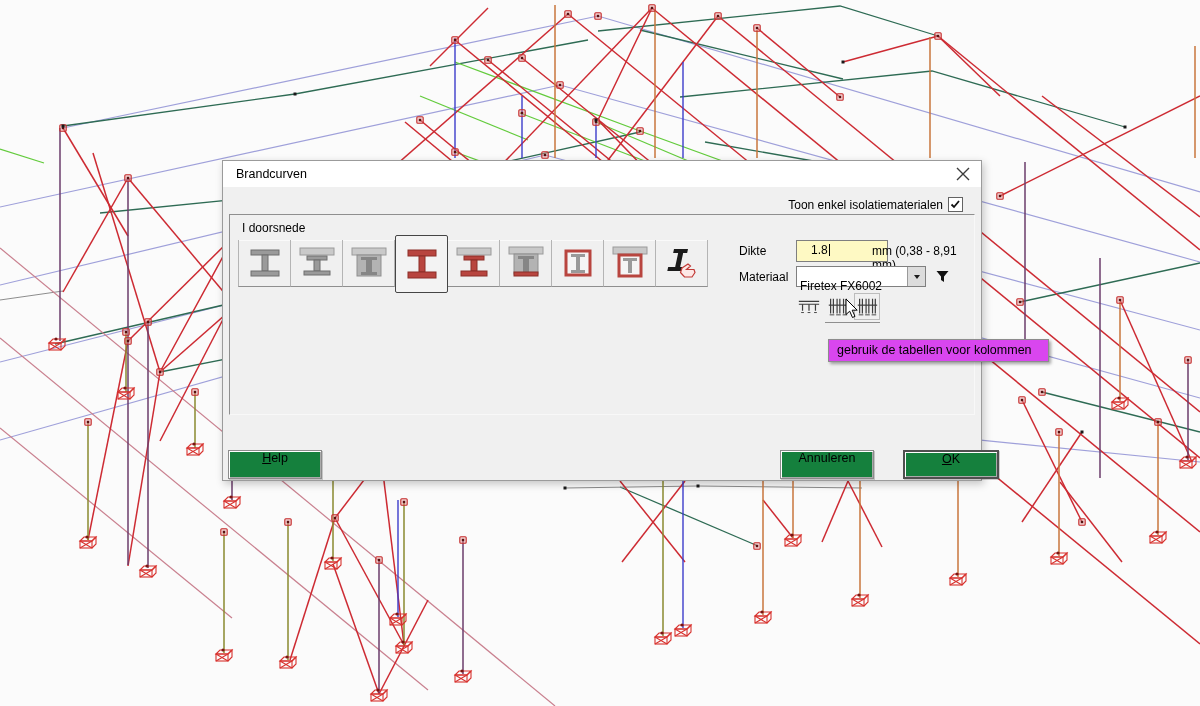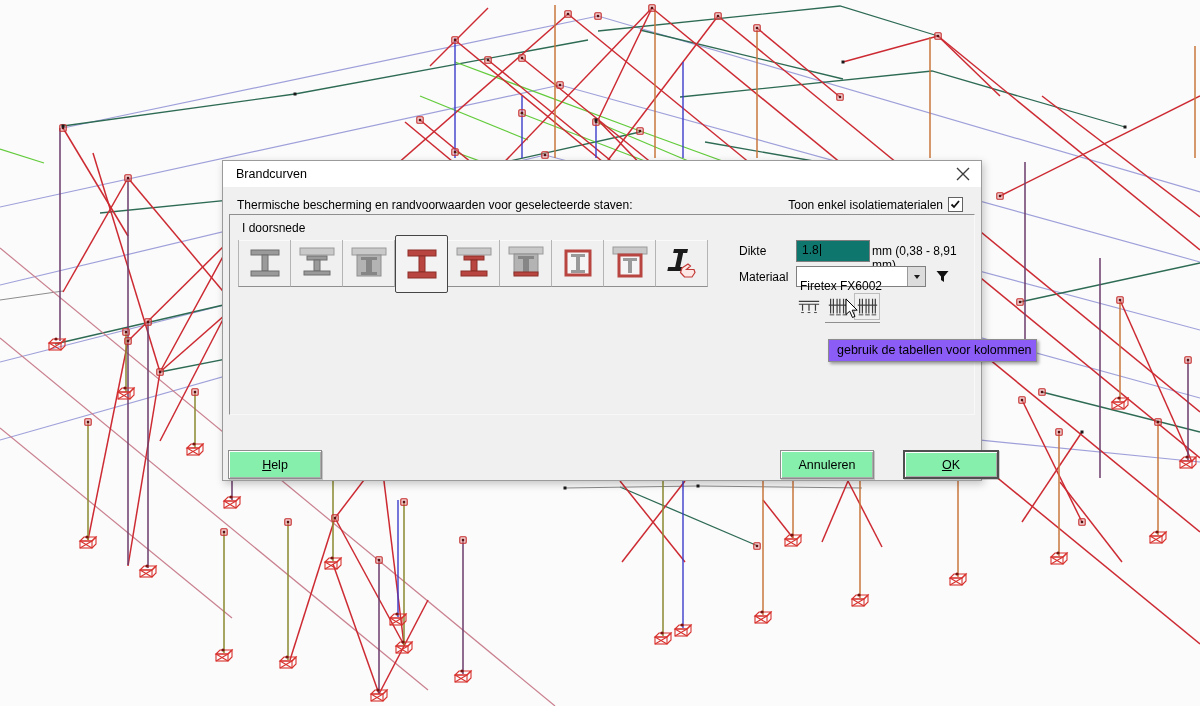--- a/index.html
+++ b/index.html
@@ -19,41 +19,41 @@
     border:1px solid;border-color:#8f8f8f #f8f8f8 #f8f8f8 #8f8f8f;background:#f0f0f0;}
   .group-title{position:absolute;left:12px;top:6px;}
   .toolbar{position:absolute;left:8px;top:25px;display:flex;align-items:flex-start;}
   .sbtn{width:51px;height:46px;background:#f0f0f0;border-right:1px solid #b4b4b4;border-bottom:1px solid #8f8f8f;
     display:flex;align-items:center;justify-content:center;box-shadow:inset 0 1px 0 #fafafa;}
   .sbtn:first-child{border-left:1px solid #b4b4b4;}
   .sbtn.sel{height:56px;margin-top:-5px;border:1px solid #454545;border-radius:2px;background:#f3f3f3;
     position:relative;z-index:2;box-shadow:none;}
   .sbtn svg{display:block;}
   .flabel{position:absolute;}
-  .dikte-input{position:absolute;left:566px;top:25px;width:62px;height:18px;background:#0f766e;
-    border:1px solid #7f7f7f;padding:1px 5px;font-size:12px;line-height:17px;}
+  .dikte-input{position:absolute;left:566px;top:25px;width:62px;height:18px;background:#fef9c3;
+    border:1px solid #7f7f7f;padding:1px 14px;font-size:12px;line-height:17px;}
   .caret{display:inline-block;width:1px;height:12px;background:#000;vertical-align:-2px;margin-left:1px;}
   .combo{position:absolute;left:566px;top:51px;width:130px;height:21px;background:#fff;border:1px solid #7f7f7f;
     display:flex;align-items:stretch;box-sizing:border-box;}
   .combo-text{flex:1;padding:12px 3px;font-size:12px;white-space:nowrap;overflow:hidden;}
   .combo-arrow{width:17px;background:#dcdcdc;border-left:1px solid #9a9a9a;display:flex;align-items:center;justify-content:center;}
   .tri{width:0;height:0;border:3.5px solid transparent;border-top:4.5px solid #1c1c1c;margin-top:4px;}
   .filter{position:absolute;left:705px;top:54px;}
   .tblrow{position:absolute;left:566px;top:78px;display:flex;}
   .tbtn{width:26px;height:27px;display:flex;align-items:center;justify-content:center;margin-right:3px;}
   .tbtn.hov{border:1px solid #bcbcbc;width:24px;height:25px;}
   .tbl-underline{position:absolute;left:595px;top:107px;width:55px;height:1px;background:#8f8f8f;}
-  .pbtn{position:absolute;width:92px;height:27px;background:#86efac;border:1px solid #8c8c8c;
+  .pbtn{position:absolute;width:92px;height:27px;background:#15803d;border:1px solid #8c8c8c;
     box-shadow:inset 1px 1px 0 #ffffff,inset -1px -1px 0 #ababab,1px 1px 0 rgba(0,0,0,.18);
-    display:flex;align-items:center;justify-content:center;font-size:12.5px;}
+    display:flex;justify-content:center;font-size:12.5px;}
   .pbtn.default{border:2px solid #4f4f4f;width:92px;height:25px;margin-left:24px;}
   .u{text-decoration:underline;}
   
-  .tooltip{position:absolute;left:828px;top:339px;z-index:50;background:#8b5cf6;border:1px solid #8c8c8c;
-    padding:3px 4px 4px 8px;font-size:12.5px;color:#000;box-shadow:2px 2px 3px rgba(0,0,0,.35);white-space:nowrap;}
+  .tooltip{position:absolute;left:828px;top:339px;z-index:50;background:#d946ef;border:1px solid #8c8c8c;
+    padding:3px 16px 4px 8px;font-size:12.5px;color:#000;box-shadow:2px 2px 3px rgba(0,0,0,.35);white-space:nowrap;}
   .cursor{position:absolute;left:845px;top:298px;z-index:60;}
 </style>
 </head>
 <body>
 
 <div class="stage">
 
   <svg class="wire" width="1200" height="706" viewBox="0 0 1200 706">
     <defs>
       <g id="node">
@@ -301,21 +301,20 @@
   </svg>
 
   <div class="dialog">
     <div class="titlebar">
       <span>Brandcurven</span>
     </div>
     <svg class="close" viewBox="0 0 16 15">
       <path d="M2,1 L14,13 M14,1 L2,13" stroke="#3c3c3c" stroke-width="1.4" fill="none"></path>
     </svg>
 
-    <div class="hdr-label">Thermische bescherming en randvoorwaarden voor geselecteerde staven:</div>
     <div class="chk-label">Toon enkel isolatiematerialen</div>
     <div class="checkbox">
       <svg width="13" height="13" viewBox="0 0 13 13">
         <polyline points="2.5,6.5 5,9 10,3" fill="none" stroke="#111" stroke-width="1.8"></polyline>
       </svg>
     </div>
 
     <div class="panel">
       <div class="group-title">I doorsnede</div>
 

